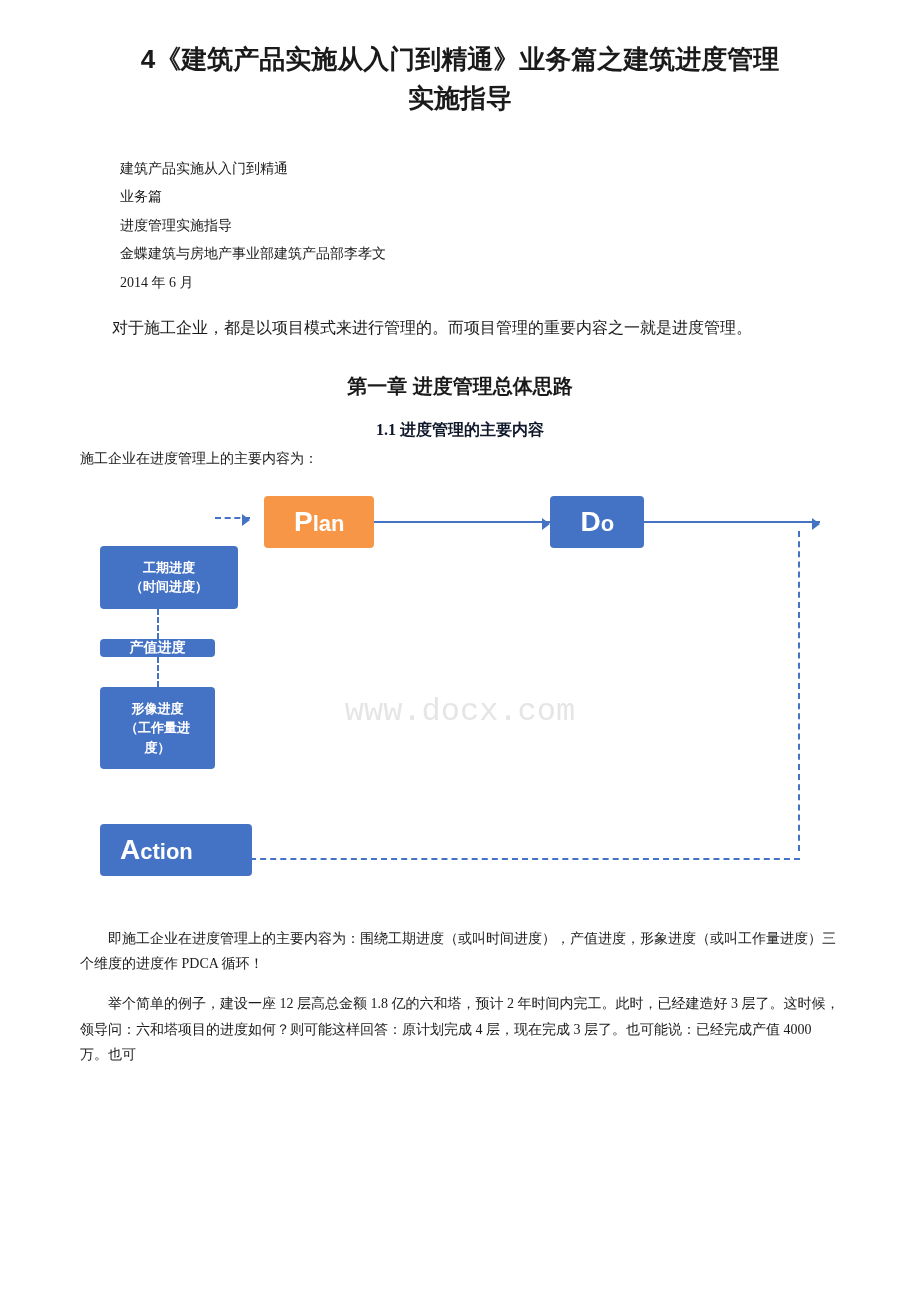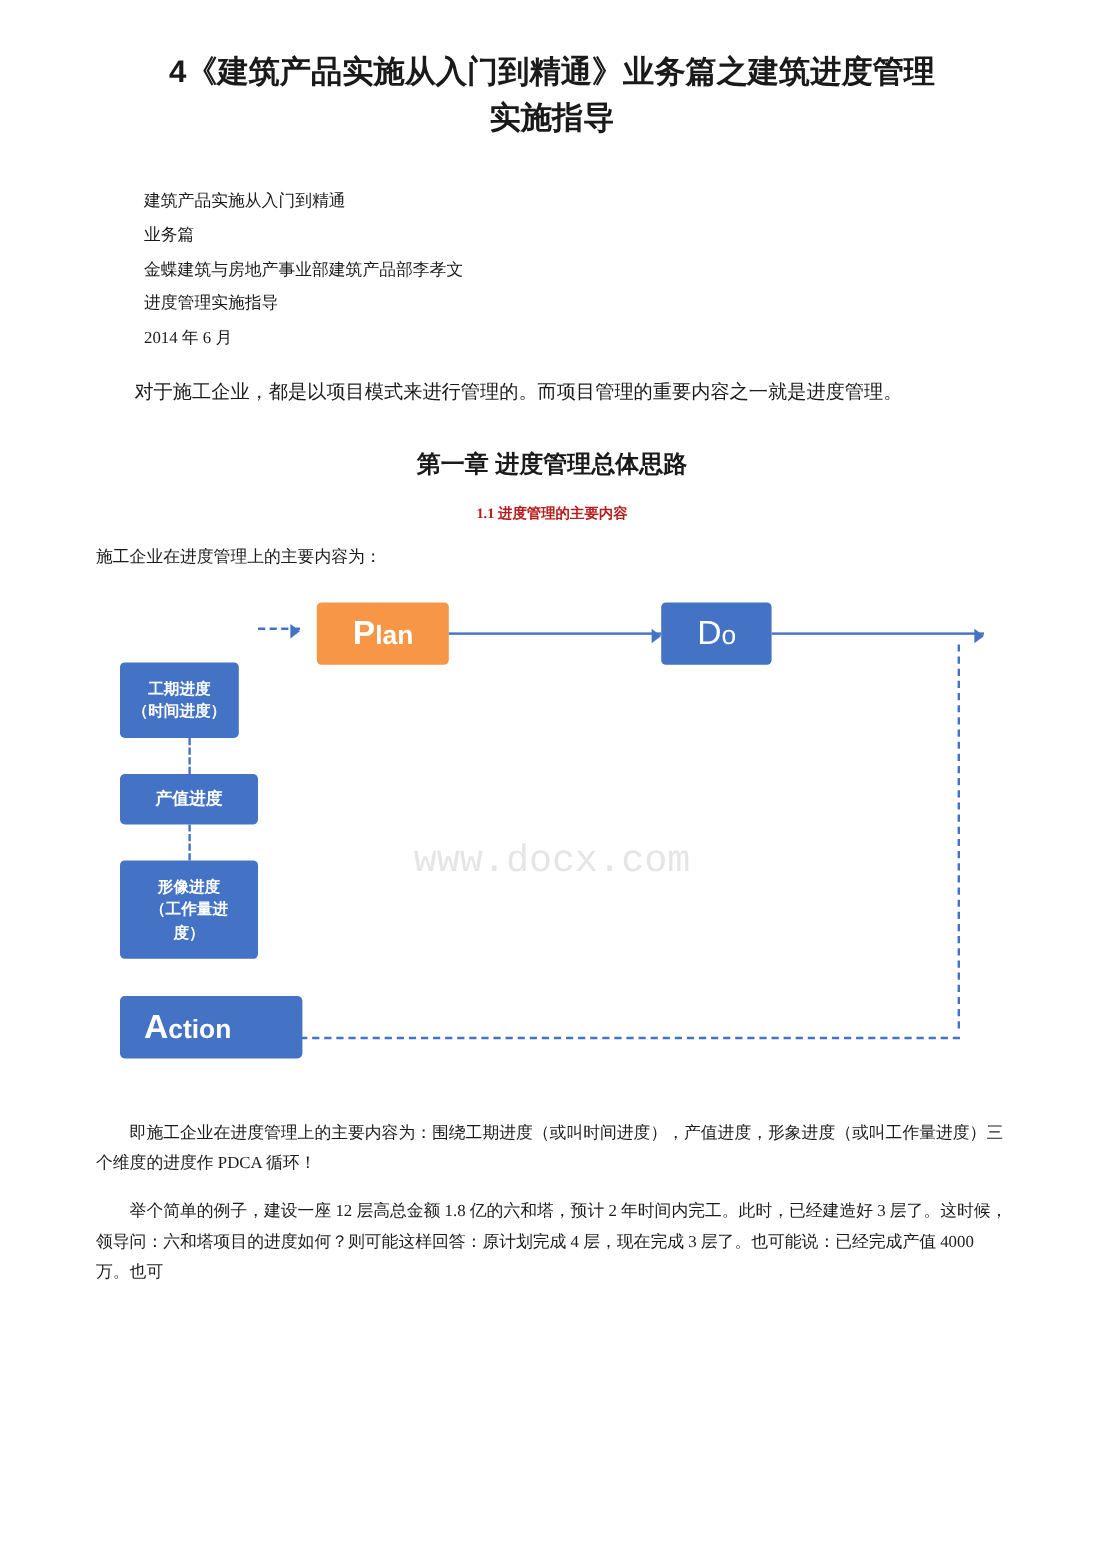--- a/index.html
+++ b/index.html
@@ -47,24 +47,24 @@
       text-align: center;
       font-size: 20px;
       font-weight: bold;
       color: #1a1a1a;
       margin-bottom: 20px;
       font-family: "SimHei", "黑体", sans-serif;
     }
 
     .section-title {
       text-align: center;
-      font-size: 12px;
-      font-weight: bold;
-      color: #b91c1c;
-      margin-bottom: 15px;
+      font-size: 16px;
+      font-weight: bold;
+      color: #0f172a;
+      margin-bottom: 5px;
     }
 
     .section-intro {
       font-size: 14px;
       color: #1a1a1a;
       line-height: 1.8;
       margin-bottom: 15px;
     }
 
     
@@ -114,21 +114,21 @@
     }
 
     .box-plan .capital {
       font-size: 28px;
     }
 
     .box-do {
       background: #4472c4;
       color: white;
       font-size: 22px;
-      font-weight: normal;
+      font-weight: bold;
       font-family: Arial, sans-serif;
       padding: 10px 30px;
       border-radius: 4px;
       white-space: nowrap;
     }
 
     .box-do .capital {
       font-size: 28px;
     }
 
@@ -157,42 +157,42 @@
       gap: 0;
       align-items: flex-start;
     }
 
     .box-gongqi {
       background: #4472c4;
       color: white;
       font-size: 13px;
       font-weight: bold;
       font-family: "SimHei", sans-serif;
-      padding: 12px 2px;
-      border-radius: 4px;
-      text-align: center;
-      width: 99px;
+      padding: 12px 22px;
+      border-radius: 4px;
+      text-align: center;
+      width: 138px;
       line-height: 1.5;
     }
 
     .vertical-dashed {
       width: 2px;
       background: transparent;
       border-left: 2px dashed #4472c4;
       height: 30px;
       margin-left: 57px;
     }
 
     .box-chanzhi {
       background: #4472c4;
       color: white;
       font-size: 14px;
       font-weight: bold;
       font-family: "SimHei", sans-serif;
-      padding: 12px 15px;
+      padding: 0 15px;
       border-radius: 4px;
       text-align: center;
       width: 115px;
     }
 
     .box-xingxiang {
       background: #4472c4;
       color: white;
       font-size: 13px;
       font-weight: bold;
@@ -287,22 +287,22 @@
 <body>
 
 <div class="page-title">
   <span>4《建筑产品实施从入门到精通》业务篇之建筑进度管理</span><br>
   <span>实施指导</span>
 </div>
 
 <div class="meta-section">
   <div class="meta-item">建筑产品实施从入门到精通</div>
   <div class="meta-item">业务篇</div>
+  <div class="meta-item">进度管理实施指导</div>
   <div class="meta-item">金蝶建筑与房地产事业部建筑产品部李孝文</div>
-  <div class="meta-item">进度管理实施指导</div>
   <div class="meta-item">2014 年 6 月</div>
 </div>
 
 <div class="intro-text">对于施工企业，都是以项目模式来进行管理的。而项目管理的重要内容之一就是进度管理。</div>
 
 <div class="chapter-title">第一章 进度管理总体思路</div>
 
 <div class="section-title">1.1 进度管理的主要内容</div>
 
 <div class="section-intro">施工企业在进度管理上的主要内容为：</div>

